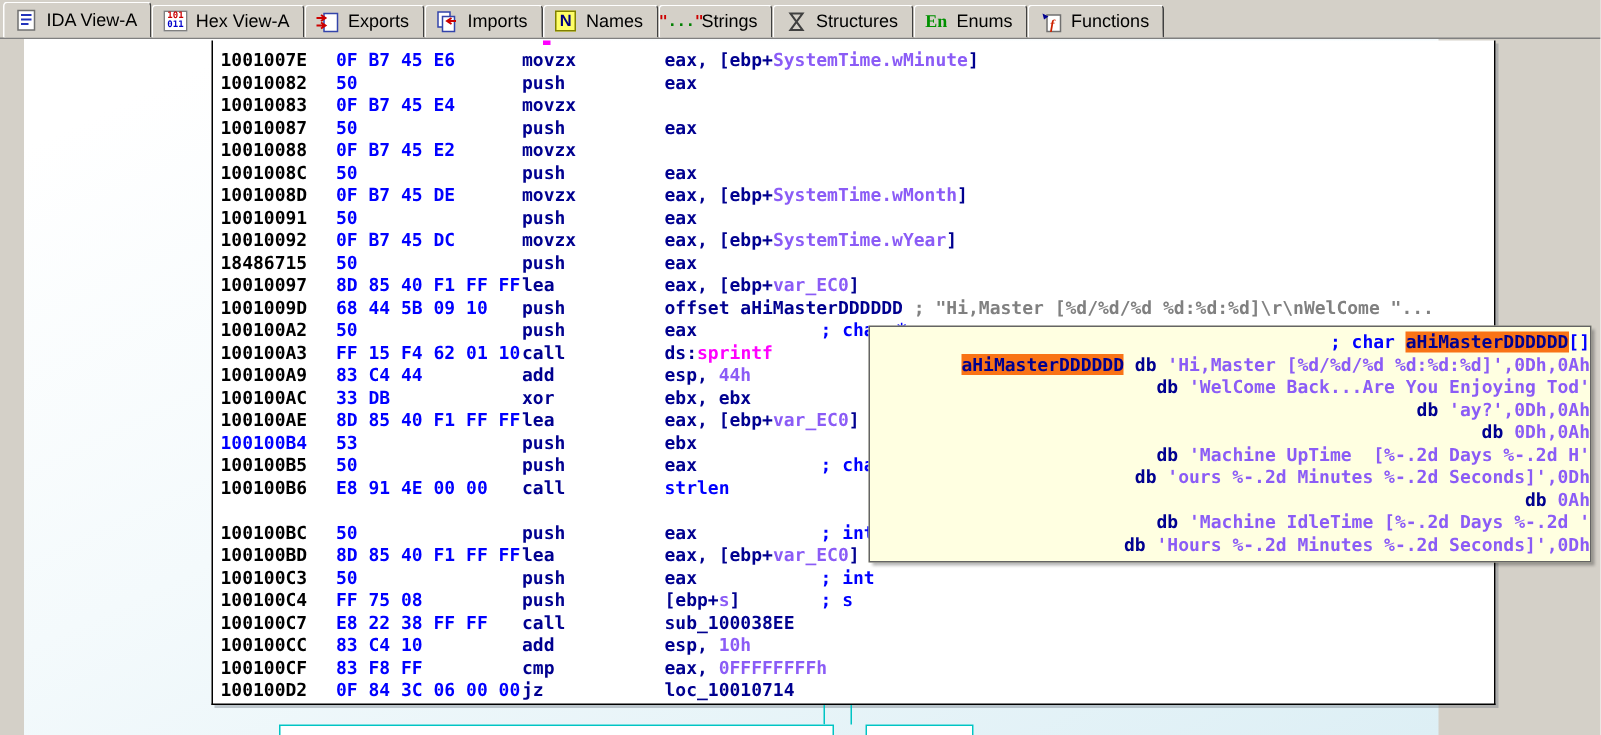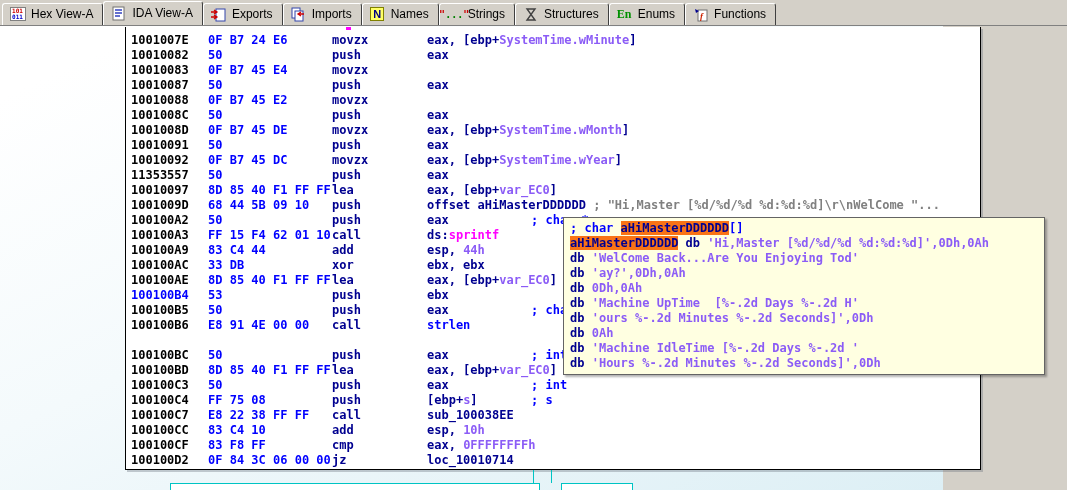--- a/index.html
+++ b/index.html
@@ -30,22 +30,23 @@
   .icon-strings { font-family:"DejaVu Sans Mono",monospace; font-weight:bold; font-size:10px; }
   .icon-strings .q { color:#cc0000; } .icon-strings .d { color:#008000; }
   .icon-enums { color:#009000; font-weight:bold; font-size:12px; font-family:"Liberation Serif",serif; }
   .icon-hexnum { width:16px; height:14px; background:#fff; border:1px solid #808080;
     font-family:"DejaVu Sans Mono",monospace; font-size:6px; font-weight:bold; line-height:6px;
     display:flex; flex-direction:column; align-items:center; justify-content:center; }
   .icon-hexnum .r1{ color:#cc0000; } .icon-hexnum .r2{ color:#0000cc; }
 
   
   .graph {
-    position:absolute; top:26px; left:0; width:943px; height:464px;
+    position:absolute; top:26px; left:16px; width:943px; height:464px;
     background:linear-gradient(155deg,#ffffff 8%, #f4fafc 45%, #ddeff5 100%);
+    text-align:right;
   }
 
   
   .node {
     position:absolute; left:125px; top:1px; width:856px; height:443px;
     background:#ffffff;
     border-left:1px solid #000; border-right:1px solid #000; border-bottom:1px solid #000;
     box-shadow:2px 2px 0 rgba(100,110,120,.35);
   }
   .listing { position:absolute; inset:0; font-family:"DejaVu Sans Mono",monospace;
@@ -78,42 +79,42 @@
   .tt-line { height:15px; line-height:15px; white-space:pre; }
 
   
   .edge-v { position:absolute; width:1px; background:#00c4c4; }
   .mini-node { position:absolute; background:#ffffff; border:1px solid #00c4c4; }
 </style>
 </head>
 <body>
 
 <div class="tabbar">
-  <div class="tab">
-    <span class="ticon">
-      <span class="icon-hexnum">
-          <span class="r1">101</span>
-          <span class="r2">011</span>
-        </span>
-    </span>
-    <span>Hex View-A</span>
-  </div>
   <div class="tab active">
     <span class="ticon">
       <svg width="15" height="15">
           <rect x="2" y="1" width="11" height="13" fill="#fff" stroke="#707070"></rect>
           <line x1="4" y1="4" x2="11" y2="4" stroke="#2233bb" stroke-width="1.4"></line>
           <line x1="4" y1="7" x2="11" y2="7" stroke="#2233bb" stroke-width="1.4"></line>
           <line x1="4" y1="10" x2="9" y2="10" stroke="#2233bb" stroke-width="1.4"></line>
         </svg>
     </span>
     <span>IDA View-A</span>
   </div>
   <div class="tab">
     <span class="ticon">
+      <span class="icon-hexnum">
+          <span class="r1">101</span>
+          <span class="r2">011</span>
+        </span>
+    </span>
+    <span>Hex View-A</span>
+  </div>
+  <div class="tab">
+    <span class="ticon">
       <svg width="16" height="15">
           <rect x="6" y="2" width="9" height="12" fill="#fff" stroke="#3344aa"></rect>
           <path d="M1,5 h6 M4,3 l3,2 -3,2" stroke="#cc0000" stroke-width="1.3" fill="none"></path>
           <path d="M1,10 h6 M4,8 l3,2 -3,2" stroke="#cc0000" stroke-width="1.3" fill="none"></path>
         </svg>
     </span>
     <span>Exports</span>
   </div>
   <div class="tab">
     <span class="ticon">
@@ -161,30 +162,30 @@
     </span>
     <span>Functions</span>
   </div>
 </div>
 
 <div class="graph">
 
   <div class="node">
     <div class="artifact" style="left:220px; top:0; width:5px; height:3px;"></div>
     <div class="listing">
-        <div class="asm-line" style="top: 6px;"><span class="col-addr">1001007E</span><span class="col-bytes">0F B7 24 E6</span><span class="col-mn">movzx</span><span class="col-op"><span class="c-op">eax, [ebp+</span><span class="c-name">SystemTime.wMinute</span><span class="c-op">]</span></span></div>
+        <div class="asm-line" style="top: 6px;"><span class="col-addr">1001007E</span><span class="col-bytes">0F B7 45 E6</span><span class="col-mn">movzx</span><span class="col-op"><span class="c-op">eax, [ebp+</span><span class="c-name">SystemTime.wMinute</span><span class="c-op">]</span></span></div>
         <div class="asm-line" style="top: 21px;"><span class="col-addr">10010082</span><span class="col-bytes">50</span><span class="col-mn">push</span><span class="col-op"><span class="c-op">eax</span></span></div>
         <div class="asm-line" style="top: 36px;"><span class="col-addr">10010083</span><span class="col-bytes">0F B7 45 E4</span><span class="col-mn">movzx</span></div>
         <div class="asm-line" style="top: 51px;"><span class="col-addr">10010087</span><span class="col-bytes">50</span><span class="col-mn">push</span><span class="col-op"><span class="c-op">eax</span></span></div>
         <div class="asm-line" style="top: 66px;"><span class="col-addr">10010088</span><span class="col-bytes">0F B7 45 E2</span><span class="col-mn">movzx</span></div>
         <div class="asm-line" style="top: 81px;"><span class="col-addr">1001008C</span><span class="col-bytes">50</span><span class="col-mn">push</span><span class="col-op"><span class="c-op">eax</span></span></div>
         <div class="asm-line" style="top: 96px;"><span class="col-addr">1001008D</span><span class="col-bytes">0F B7 45 DE</span><span class="col-mn">movzx</span><span class="col-op"><span class="c-op">eax, [ebp+</span><span class="c-name">SystemTime.wMonth</span><span class="c-op">]</span></span></div>
         <div class="asm-line" style="top: 111px;"><span class="col-addr">10010091</span><span class="col-bytes">50</span><span class="col-mn">push</span><span class="col-op"><span class="c-op">eax</span></span></div>
         <div class="asm-line" style="top: 126px;"><span class="col-addr">10010092</span><span class="col-bytes">0F B7 45 DC</span><span class="col-mn">movzx</span><span class="col-op"><span class="c-op">eax, [ebp+</span><span class="c-name">SystemTime.wYear</span><span class="c-op">]</span></span></div>
-        <div class="asm-line" style="top: 141px;"><span class="col-addr">11353557</span><span class="col-bytes">50</span><span class="col-mn">push</span><span class="col-op"><span class="c-op">eax</span></span></div>
+        <div class="asm-line" style="top: 141px;"><span class="col-addr">18486715</span><span class="col-bytes">50</span><span class="col-mn">push</span><span class="col-op"><span class="c-op">eax</span></span></div>
         <div class="asm-line" style="top: 156px;"><span class="col-addr">10010097</span><span class="col-bytes">8D 85 40 F1 FF FF</span><span class="col-mn">lea</span><span class="col-op"><span class="c-op">eax, [ebp+</span><span class="c-name">var_EC0</span><span class="c-op">]</span></span></div>
         <div class="asm-line" style="top: 171px;"><span class="col-addr">1001009D</span><span class="col-bytes">68 44 5B 09 10</span><span class="col-mn">push</span><span class="col-op"><span class="c-op">offset aHiMasterDDDDDD</span> <span class="c-gray">; "Hi,Master [%d/%d/%d %d:%d:%d]\r\nWelCome "...</span></span></div>
         <div class="asm-line" style="top: 186px;"><span class="col-addr">100100A2</span><span class="col-bytes">50</span><span class="col-mn">push</span><span class="col-op"><span class="c-op">eax</span></span><span class="col-comment"><span class="c-com">; char *</span></span></div>
         <div class="asm-line" style="top: 201px;"><span class="col-addr">100100A3</span><span class="col-bytes">FF 15 F4 62 01 10</span><span class="col-mn">call</span><span class="col-op"><span class="c-op">ds:</span><span class="c-imp">sprintf</span></span></div>
         <div class="asm-line" style="top: 216px;"><span class="col-addr">100100A9</span><span class="col-bytes">83 C4 44</span><span class="col-mn">add</span><span class="col-op"><span class="c-op">esp, </span><span class="c-name">44h</span></span></div>
         <div class="asm-line" style="top: 231px;"><span class="col-addr">100100AC</span><span class="col-bytes">33 DB</span><span class="col-mn">xor</span><span class="col-op"><span class="c-op">ebx, ebx</span></span></div>
         <div class="asm-line" style="top: 246px;"><span class="col-addr">100100AE</span><span class="col-bytes">8D 85 40 F1 FF FF</span><span class="col-mn">lea</span><span class="col-op"><span class="c-op">eax, [ebp+</span><span class="c-name">var_EC0</span><span class="c-op">]</span></span></div>
         <div class="asm-line" style="top: 261px;"><span class="col-addr c-blue">100100B4</span><span class="col-bytes">53</span><span class="col-mn">push</span><span class="col-op"><span class="c-op">ebx</span></span></div>
         <div class="asm-line" style="top: 276px;"><span class="col-addr">100100B5</span><span class="col-bytes">50</span><span class="col-mn">push</span><span class="col-op"><span class="c-op">eax</span></span><span class="col-comment"><span class="c-com">; char *</span></span></div>
         <div class="asm-line" style="top: 291px;"><span class="col-addr">100100B6</span><span class="col-bytes">E8 91 4E 00 00</span><span class="col-mn">call</span><span class="col-op"><span class="c-lib">strlen</span></span></div>

